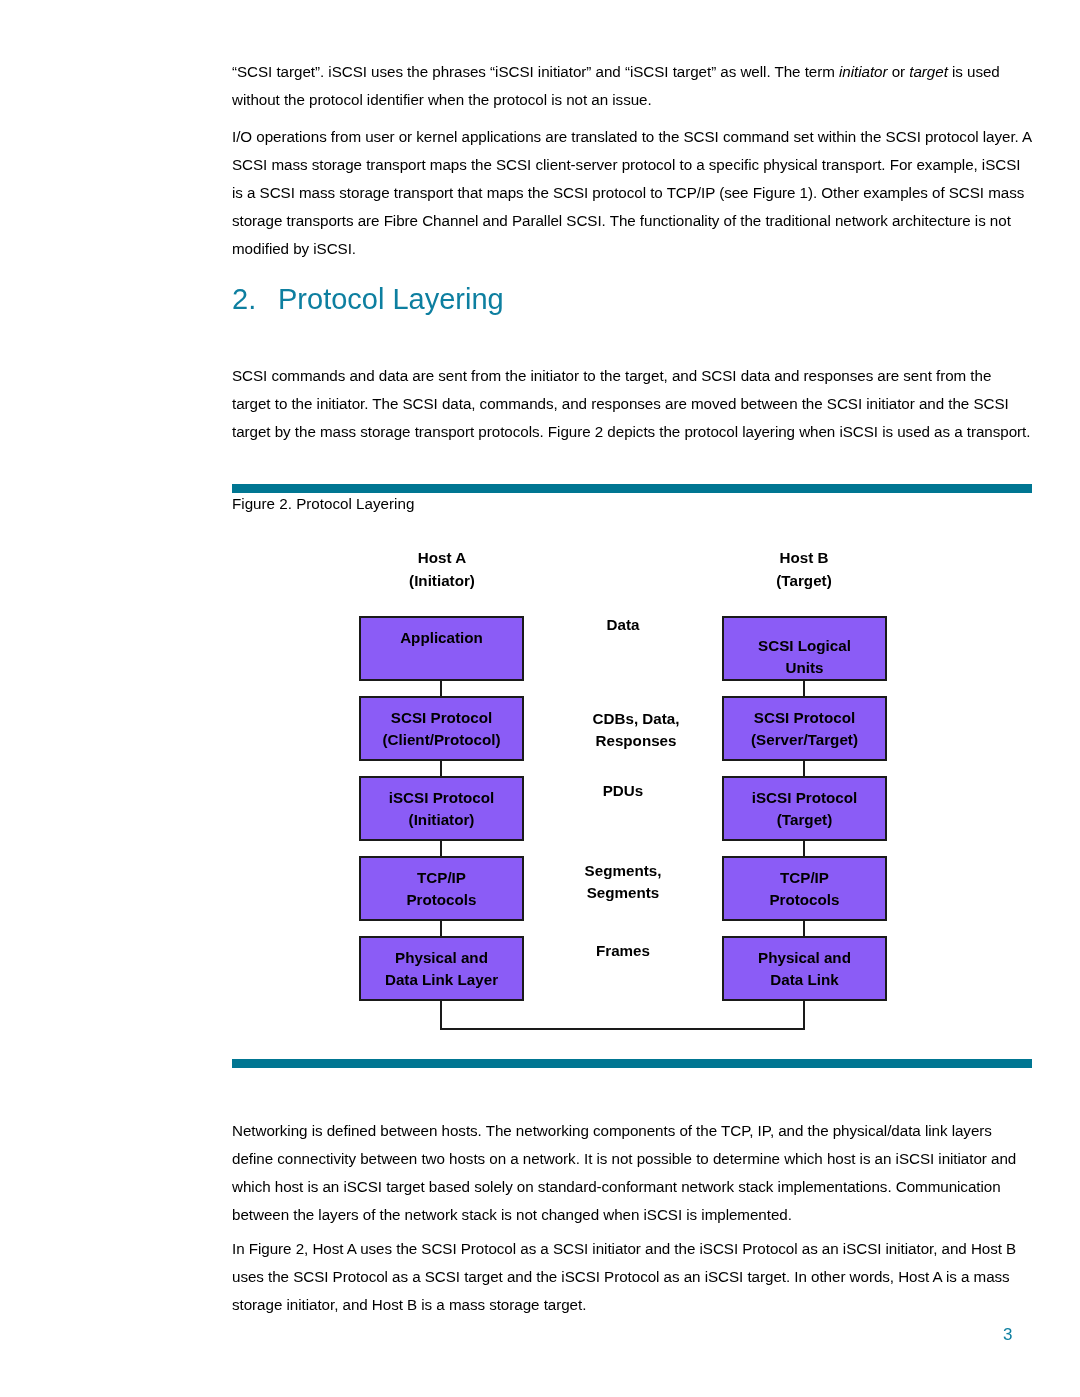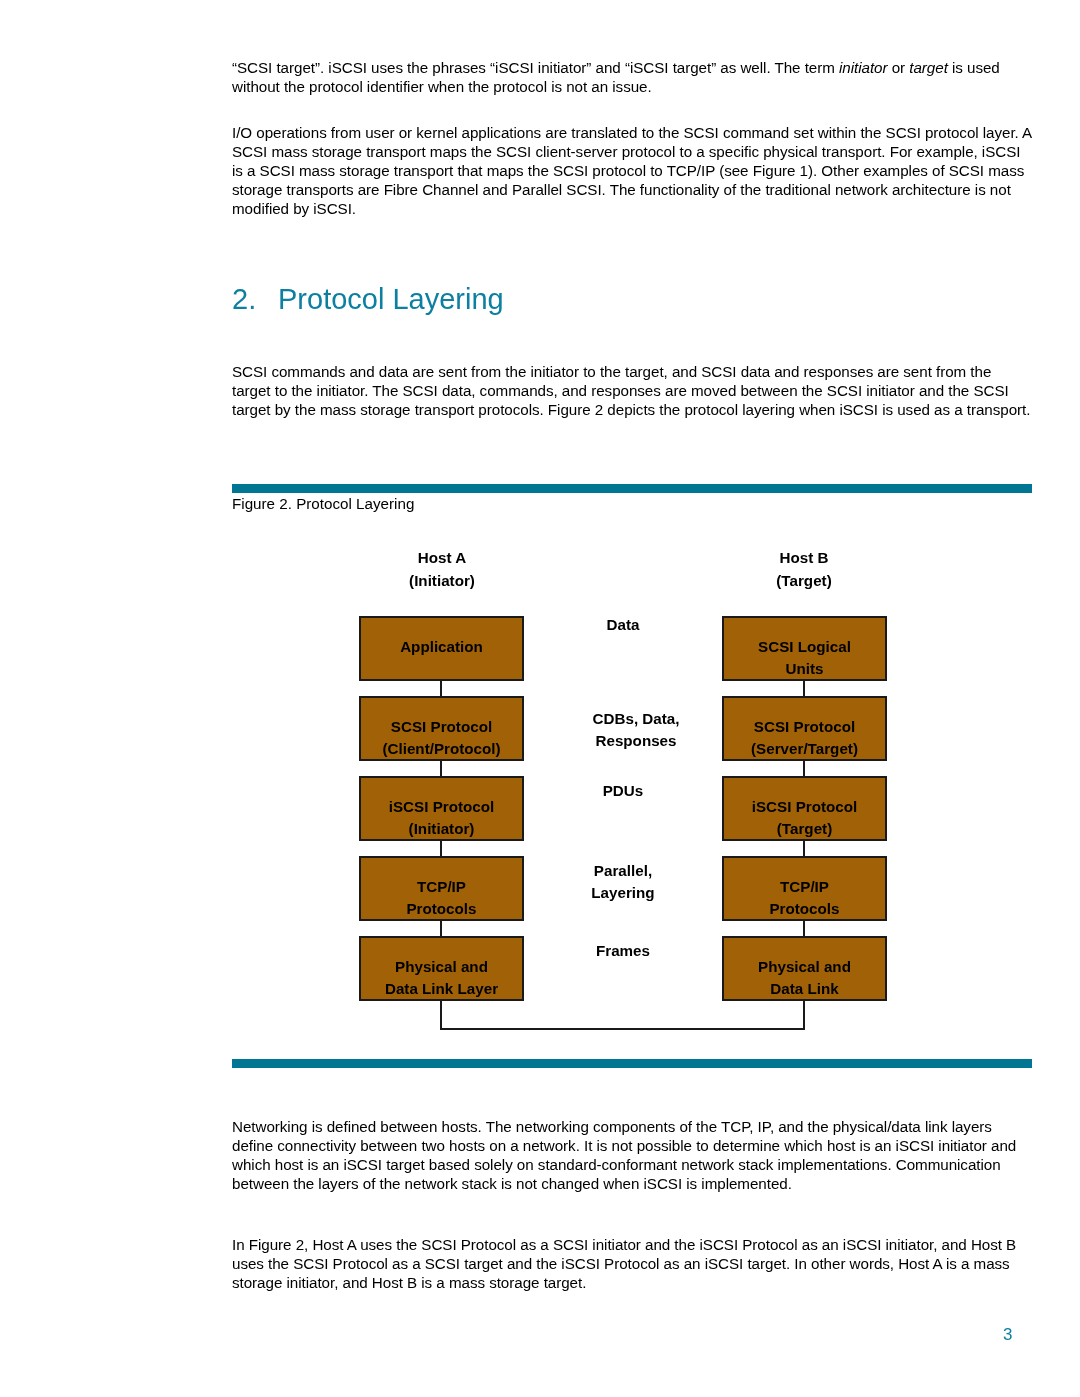--- a/index.html
+++ b/index.html
@@ -24,21 +24,21 @@
   }
   .content {
     position: absolute;
     left: 232px;
     top: 0;
     width: 800px;
   }
 
   p.body-text {
     font-size: 15.2px;
-    line-height: 19px;
+    line-height: 28px;
     margin: 0;
     text-align: left;
     letter-spacing: -0.05px;
   }
 
   h2.section-heading {
     font-size: 29px;
     font-weight: normal;
     color: #0d7fa0;
     margin: 0;
@@ -70,28 +70,28 @@
     position: absolute;
     text-align: center;
     width: 200px;
     line-height: 23px;
   }
   .host-label .ln { display: block; }
 
   .layer-box {
     position: absolute;
     border: 2px solid #1a1a1a;
-    background: #a16207;
+    background: #8b5cf6;
     box-sizing: border-box;
     text-align: center;
     display: flex;
     flex-direction: column;
     justify-content: flex-start;
     align-items: center;
-    padding-top: 18px;
+    padding-top: 9px;
   }
   .layer-box .ln {
     display: block;
     line-height: 22px;
     white-space: nowrap;
   }
 
   .mid-label {
     position: absolute;
     text-align: center;
@@ -177,21 +177,21 @@
       <div class="layer-box" style="left:127px; top:396px; width:165px; height:65px;">
         <span class="ln">Physical and</span>
         <span class="ln">Data Link Layer</span>
       </div>
 
       <div class="connector-v" style="left:208px; top:141px; height:15px;"></div>
       <div class="connector-v" style="left:208px; top:221px; height:15px;"></div>
       <div class="connector-v" style="left:208px; top:301px; height:15px;"></div>
       <div class="connector-v" style="left:208px; top:381px; height:15px;"></div>
 
-      <div class="layer-box" style="left:490px; top:76px; width:165px; height:65px;">
+      <div class="layer-box" style="left:490px; top:76px; width:165px; height:65px;justify-content:flex-end;">
         <span class="ln">SCSI Logical</span>
         <span class="ln">Units</span>
       </div>
       <div class="layer-box" style="left:490px; top:156px; width:165px; height:65px;">
         <span class="ln">SCSI Protocol</span>
         <span class="ln">(Server/Target)</span>
       </div>
       <div class="layer-box" style="left:490px; top:236px; width:165px; height:65px;">
         <span class="ln">iSCSI Protocol</span>
         <span class="ln">(Target)</span>
@@ -220,22 +220,22 @@
       </div>
       <div class="mid-label" style="left:314px; top:160px;margin-top:8px;">
         <span class="ln">CDBs, Data,</span>
         <span class="ln">Responses</span>
       </div>
       <div class="mid-label" style="left:301px; top:240px;">
         <span class="ln">PDUs</span>
         <span class="ln"></span>
       </div>
       <div class="mid-label" style="left:301px; top:320px;">
-        <span class="ln">Parallel,</span>
-        <span class="ln">Layering</span>
+        <span class="ln">Segments,</span>
+        <span class="ln">Segments</span>
       </div>
       <div class="mid-label" style="left:301px; top:400px;">
         <span class="ln">Frames</span>
         <span class="ln"></span>
       </div>
 
     </div>
   </div>
 
   <div class="content" style="top:1059px;">

